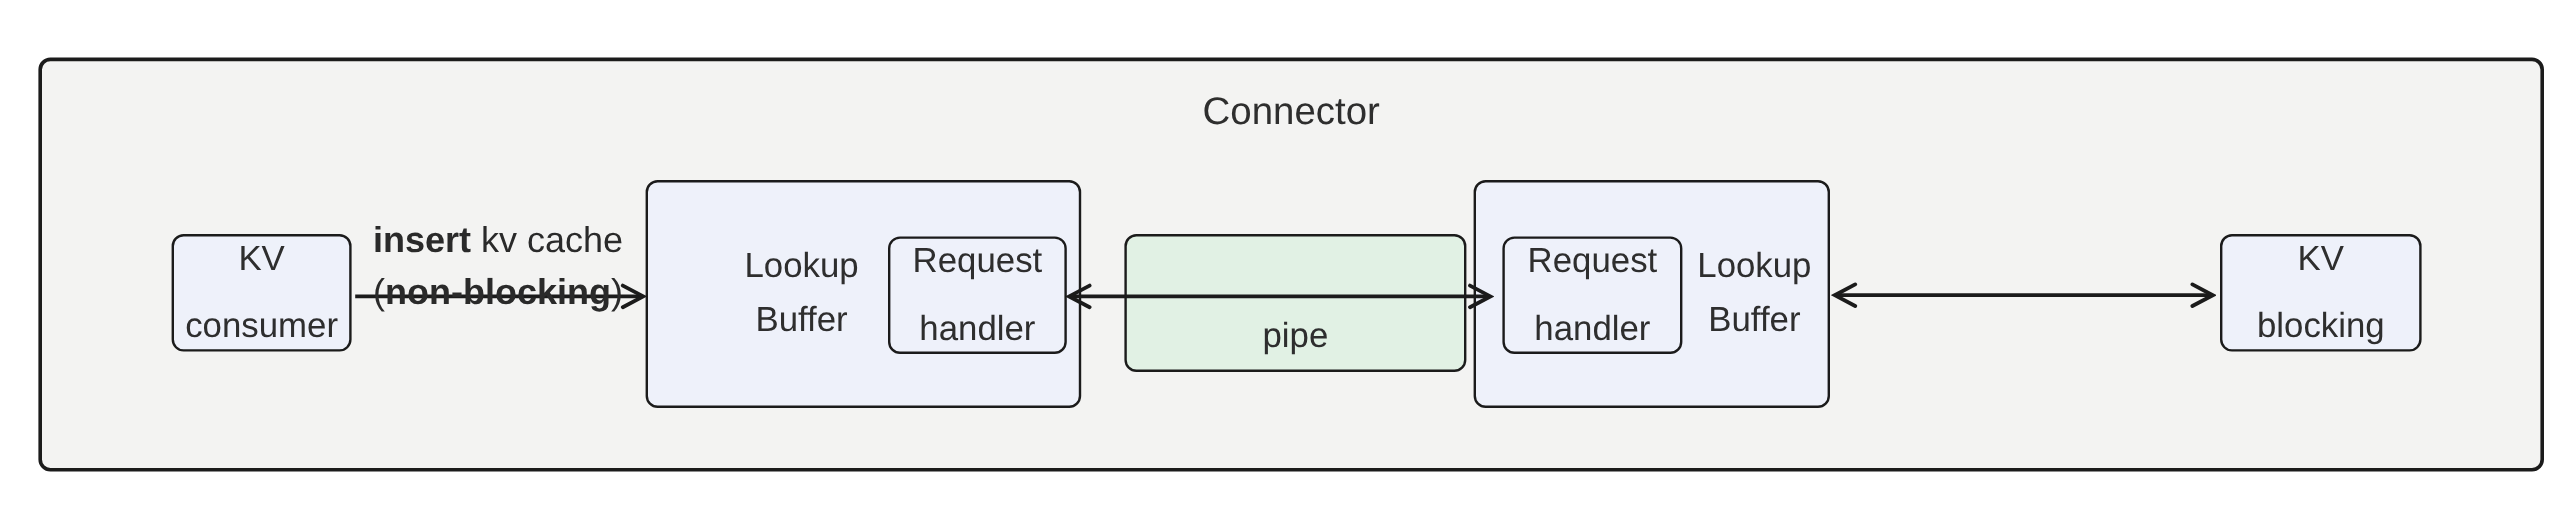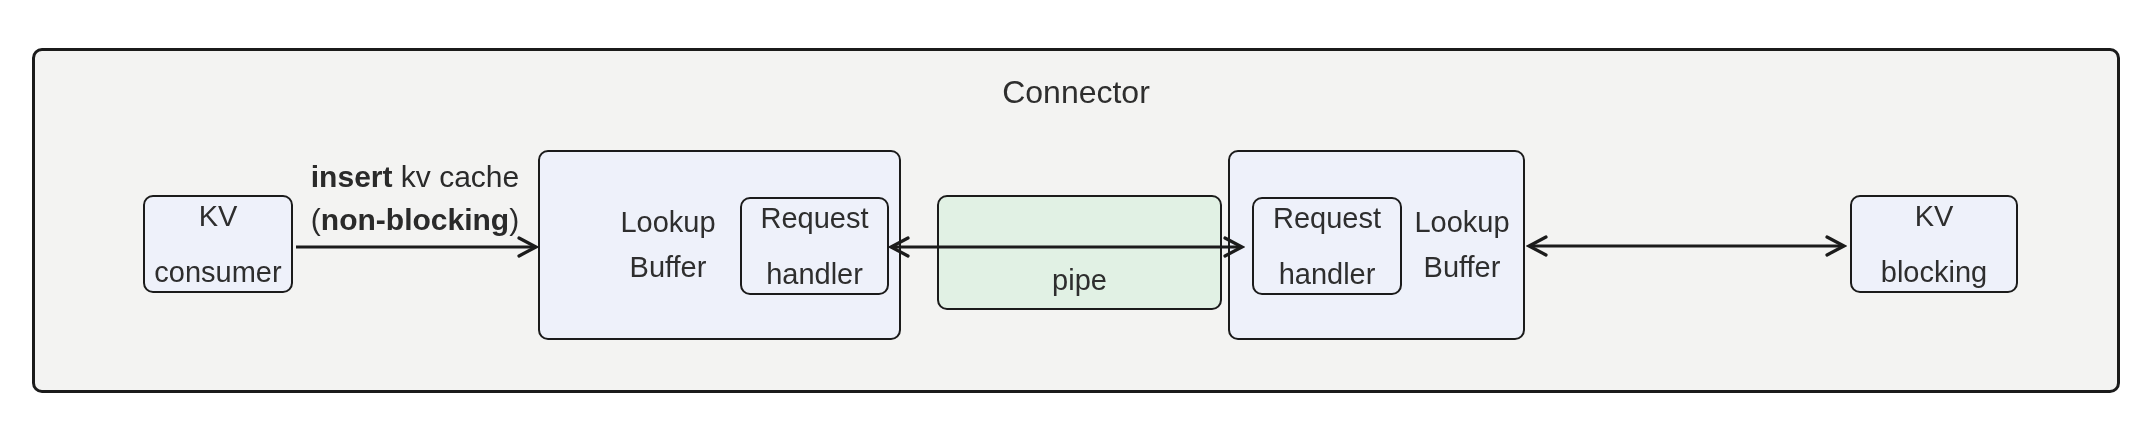--- a/index.html
+++ b/index.html
@@ -95,21 +95,21 @@
   }
   .edge-label {
     position: absolute;
     top: 155px;
     text-align: center;
     font-size: 30px;
     line-height: 43px;
     color: #2a2a2a;
   }
   .edge-label b { font-weight: bold; }
-  .edge-label-insert { left: 245px;  width: 340px; }
+  .edge-label-insert { left: 245px;  width: 340px; margin-top: 24px; }
   .edge-label-drop   { left: 1506px; width: 360px; }
 </style>
 </head>
 <body>
 
 <div class="canvas">
 
   <div class="container-box"></div>
   <div class="container-title">Connector</div>
 

